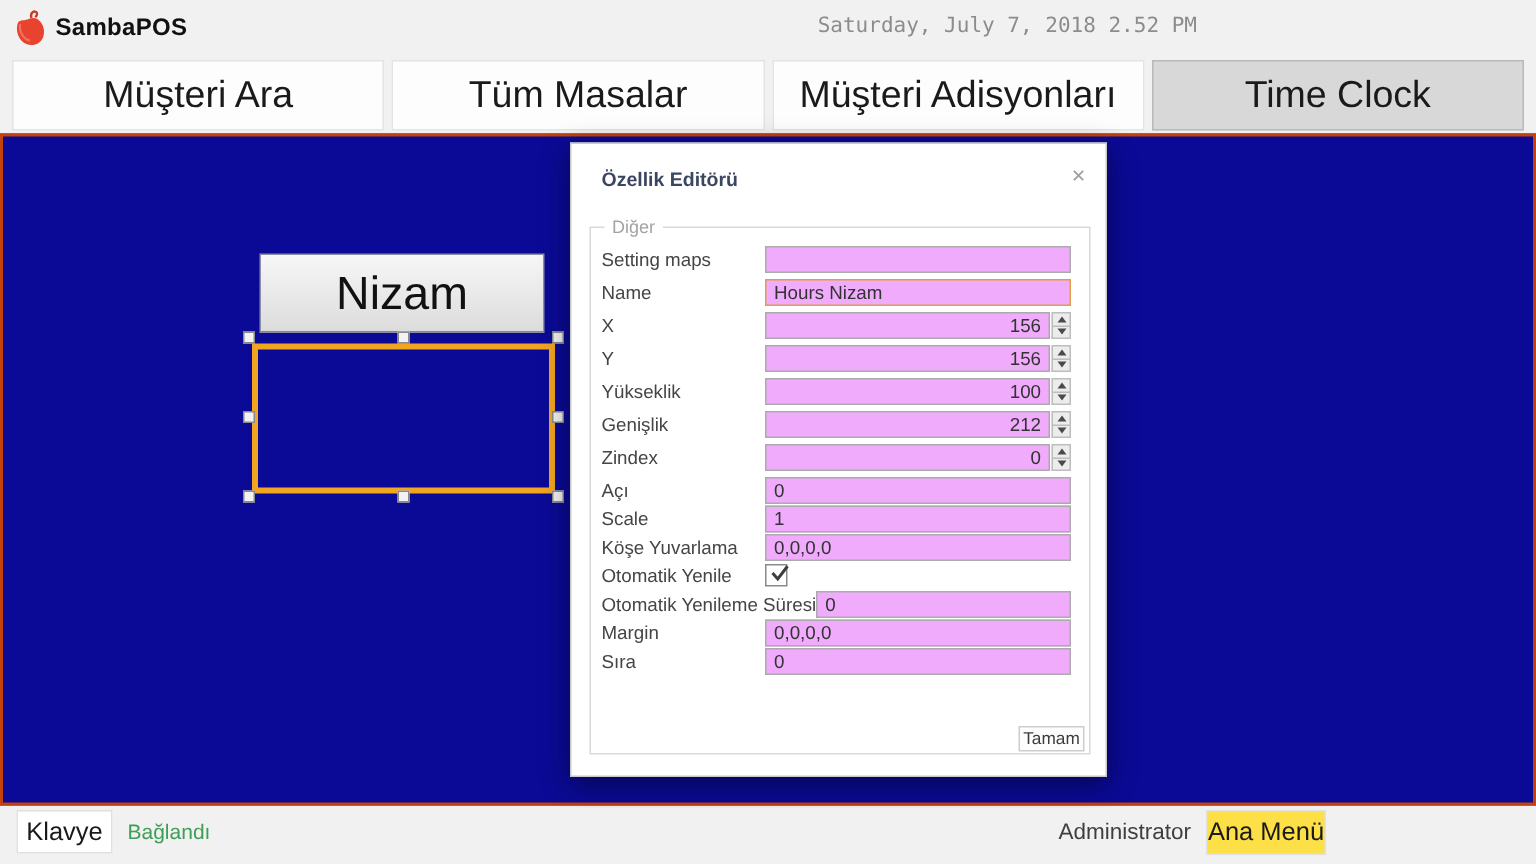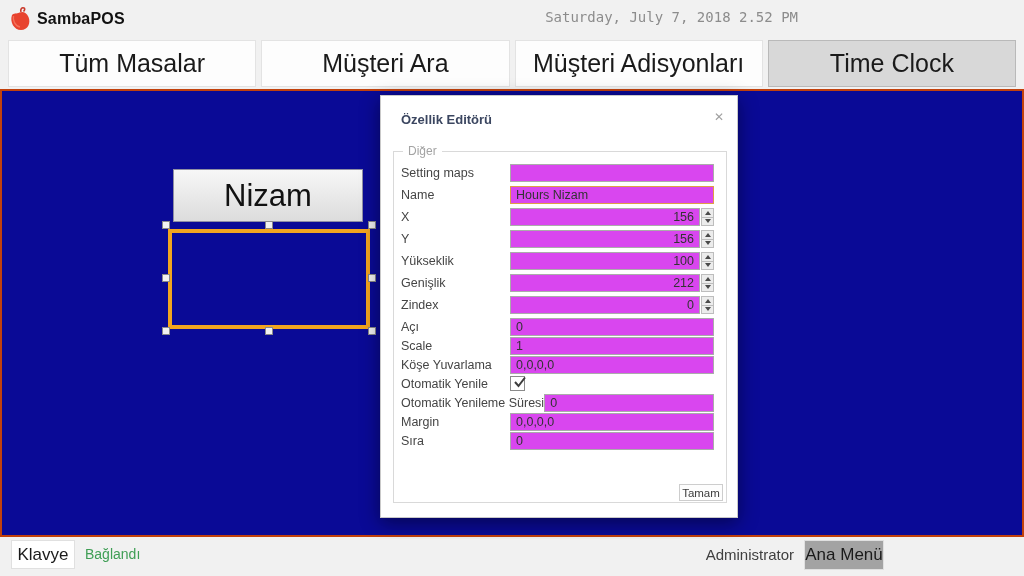--- a/index.html
+++ b/index.html
@@ -36,21 +36,21 @@
   .dlg-title { position:absolute; left:20px; top:16px; font-size:13px; font-weight:bold; color:#3b4660; }
   .dlg-close { position:absolute; right:13px; top:14px; font-size:12px; color:#a0a0a0; cursor:default; }
   .groupbox { position:absolute; left:12px; top:55px; width:334px; height:352px;
               border:1px solid #d9d9d9; }
   .group-legend { position:absolute; left:9px; top:-8px; background:#ffffff; padding:0 5px;
                   font-size:12px; color:#a3a3a3; }
   .fields { position:absolute; left:7px; right:12px; top:12px; }
   .frow { display:flex; align-items:center; height:18px; margin-bottom:4px; }
   .frow.tight { height:17px; margin-bottom:2px; }
   .flabel { flex:0 0 109px; font-size:12.5px; color:#454545; white-space:nowrap; }
-  .fin { flex:1; height:18px; border:1px solid #ababab; background:#d946ef; font-size:12.5px;
+  .fin { flex:1; height:18px; border:1px solid #ababab; background:#f0abfc; font-size:12.5px;
          color:#333; padding:0 5px; outline:none; min-width:0; }
   .fin.focused { border:1px solid #e09e45; }
   .fin.num { text-align:right; padding-right:5px; }
   .spin { flex:0 0 13px; height:18px; display:flex; flex-direction:column; margin-left:1px; }
   .sbtn { flex:1; background:#ececec; border:1px solid #bdbdbd; display:flex; align-items:center;
           justify-content:center; }
   .sbtn + .sbtn { border-top:none; }
   .tri-up { width:0; height:0; border-left:3px solid transparent; border-right:3px solid transparent;
             border-bottom:4px solid #4a4a4a; }
   .tri-dn { width:0; height:0; border-left:3px solid transparent; border-right:3px solid transparent;
@@ -61,42 +61,42 @@
             border:1px solid #cdcdcd; font-size:11.5px; color:#3c3c3c; display:flex;
             align-items:center; justify-content:center; }
 
   
   .footer { position:absolute; left:0; top:539px; width:892px; height:37px; background:#f1f1f1; }
   .kbd-btn { position:absolute; left:11px; top:1px; width:64px; height:29px; background:#ffffff;
              border:1px solid #e0e0e0; display:flex; align-items:center; justify-content:center;
              font-size:17px; color:#1a1a1a; }
   .status { position:absolute; left:85px; top:7px; font-size:14px; color:#3f9e55; }
   .user { position:absolute; right:98px; top:7px; font-size:15px; color:#3f3f3f; }
-  .menu-btn { position:absolute; right:8px; top:1px; width:80px; height:30px; background:#a3a3a3;
+  .menu-btn { position:absolute; right:8px; top:1px; width:80px; height:30px; background:#fde047;
               border:1px solid #e0e0e0; display:flex; align-items:center; justify-content:center;
               font-size:17px; color:#1a1a1a; }
 </style>
 </head>
 <body>
 
 <div class="topbar">
   <div class="brand">
     <svg width="24" height="26" viewBox="0 0 24 26">
       <path d="M13 6 C12 3 14 1 16 2 C17 2.5 17 4 15.5 5.5" fill="none" stroke="#c9392b" stroke-width="1.6"></path>
       <path d="M4 9 C1.5 16 6 24 13 24 C20 24 23 17 20.5 11 C18.5 6.5 15 5 11.5 6.5 C8.5 8 5.5 7 4 9 Z" fill="#e8432e"></path>
       <path d="M5.5 10 C4.5 14 7 20 12 21" fill="none" stroke="#f4715b" stroke-width="1.4"></path>
     </svg>
     <span class="brand-name">SambaPOS</span>
   </div>
   <span class="datetime">Saturday, July 7, 2018 2.52 PM</span>
 </div>
 
 <div class="tabs">
+  <div class="tab">Müşteri Ara</div>
   <div class="tab">Tüm Masalar</div>
-  <div class="tab">Müşteri Ara</div>
   <div class="tab">Müşteri Adisyonları</div>
   <div class="tab selected">Time Clock</div>
 </div>
 
 <div class="canvas">
   <div class="pos-button">Nizam</div>
   <div class="sel-rect"></div>
   <div class="handle" style="left:160px; top:130px;"></div>
   <div class="handle" style="left:263px; top:130px;"></div>
   <div class="handle" style="left:366px; top:130px;"></div>

